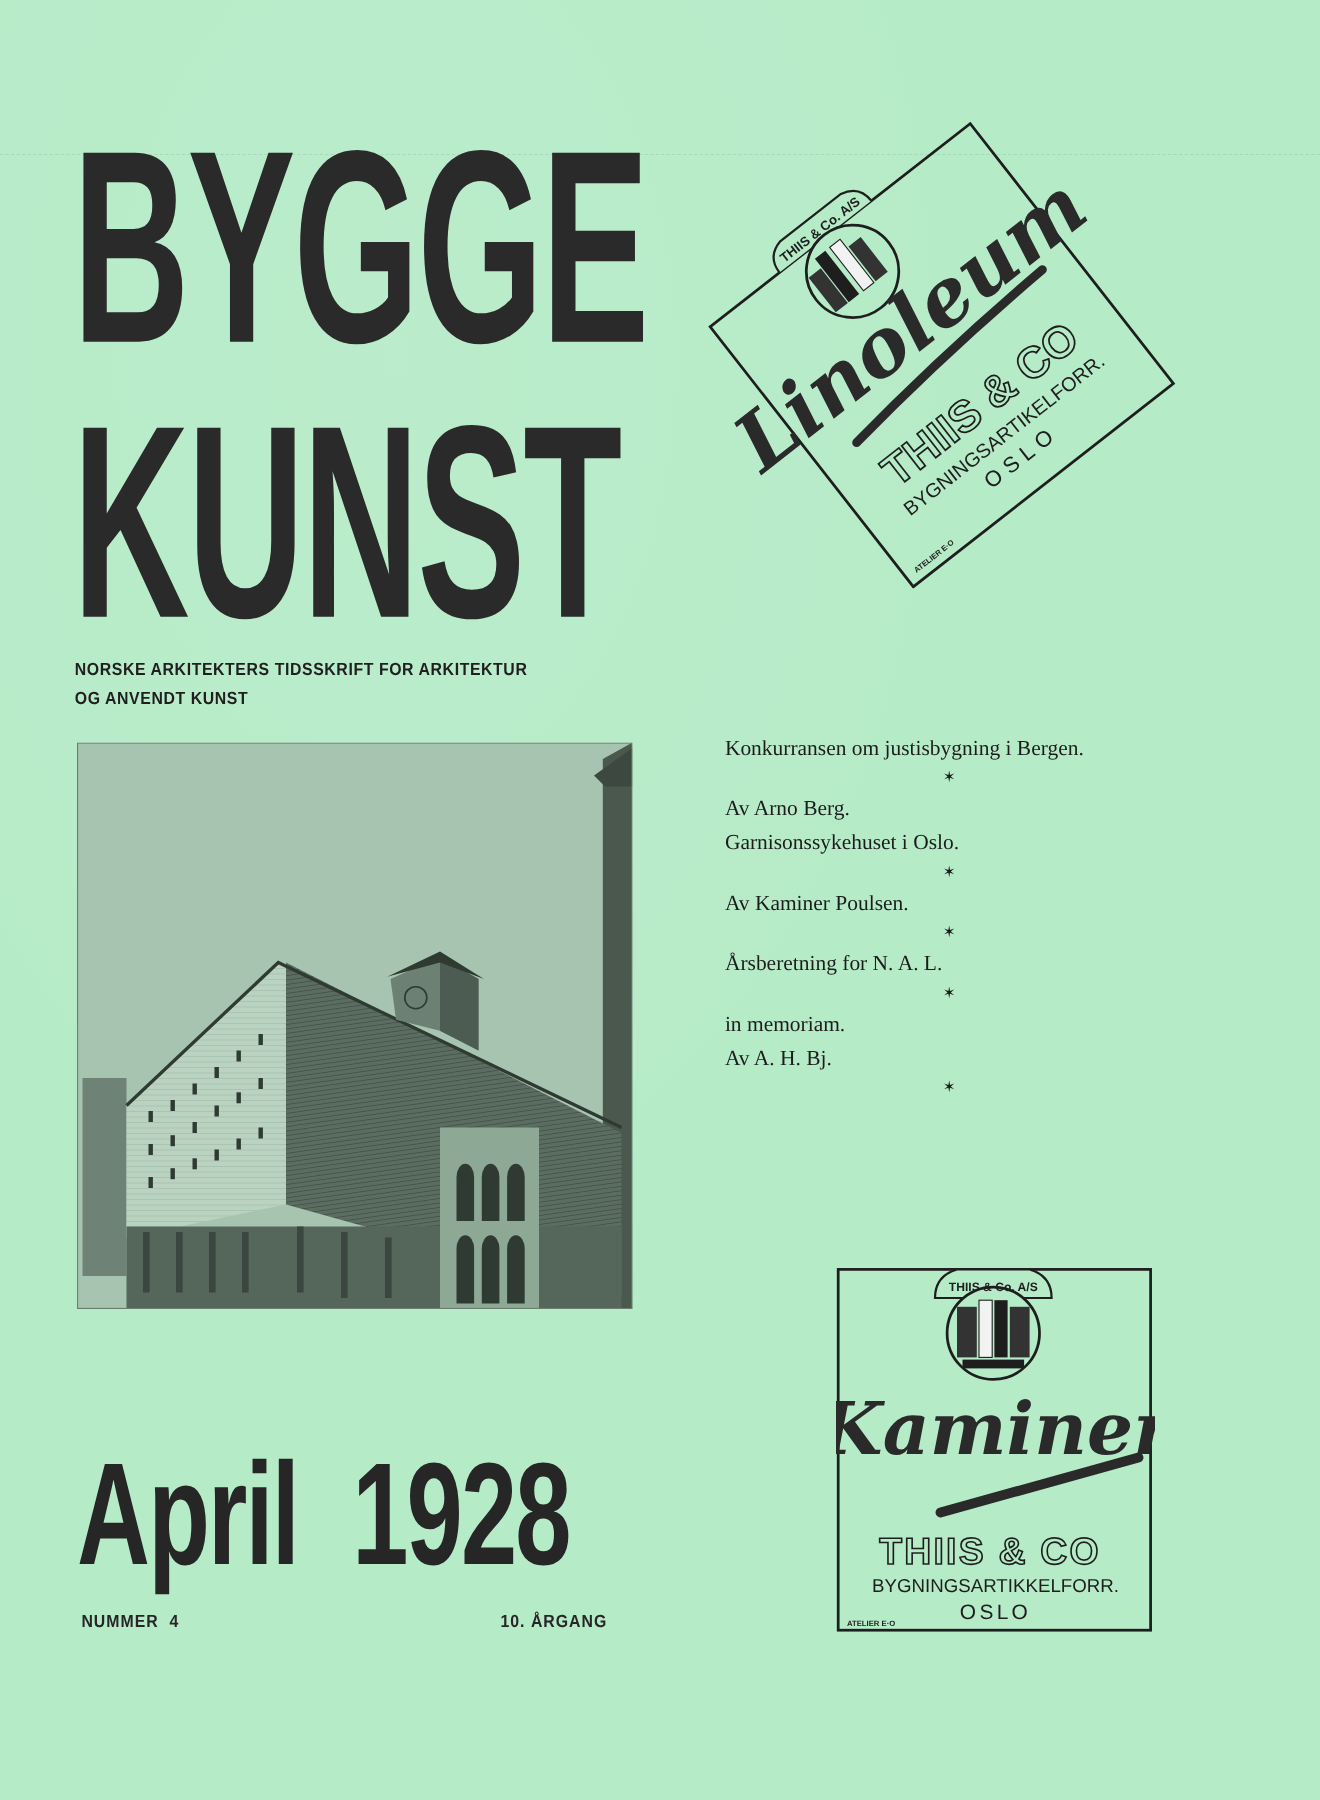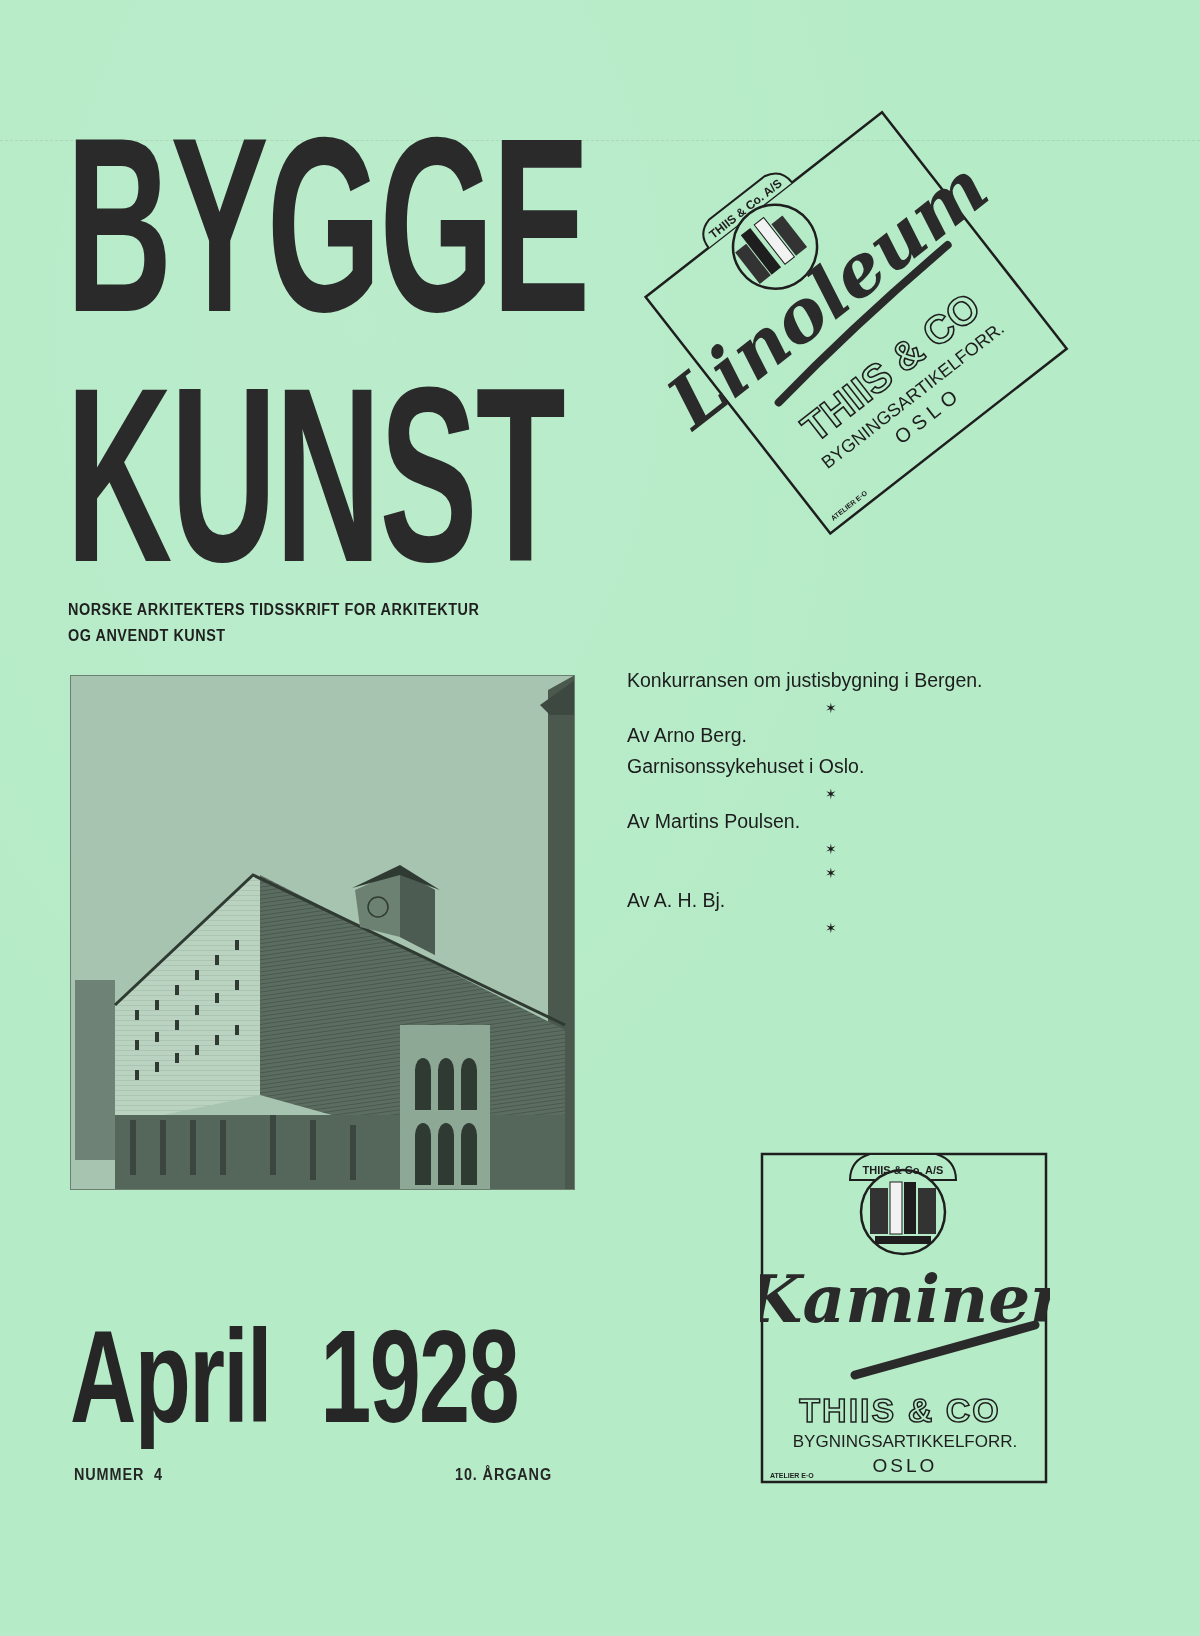--- a/index.html
+++ b/index.html
@@ -12,21 +12,21 @@
     font-weight:bold; color:#2a2a2a; letter-spacing:-2px; line-height:1;
     transform-origin:left top; white-space:nowrap; }
   #t1 { top:100px; font-size:160px; transform:scaleX(0.92) scaleY(1.56); }
   #t2 { top:350px; font-size:160px; transform:scaleX(0.92) scaleY(1.56); }
   .subtitle { position:absolute; left:68px; font-weight:bold; font-size:16px; letter-spacing:0.6px;
     color:#1f1f1f; transform:scaleX(0.9); transform-origin:left top; white-space:nowrap; }
   #sub1 { top:601px; } #sub2 { top:627px; }
   .illustration { position:absolute; left:70px; top:675px; width:505px; height:515px;
     background:linear-gradient(180deg,#a9c9b3 0%, #9dbba7 50%, #7f9b88 100%); overflow:hidden; }
   .illustration svg { width:100%; height:100%; display:block; }
-  .toc { position:absolute; left:627px; top:665px; width:470px; font-size:19.5px; line-height:31px; color:#1c1c1c; }
+  .toc { position:absolute; left:659px; top:665px; width:470px; font-size:19.5px; line-height:31px; color:#1c1c1c;font-family:Liberation Serif, serif; }
   .toc .entry { margin:0; }
   .toc .star { text-align:left; padding-left:198px; font-size:14px; line-height:24px; height:24px; }
   .toc .line { display:block; white-space:nowrap; }
   .date { position:absolute; left:70px; top:1300px; font-weight:bold; font-size:112px; color:#262626;
     transform:scaleX(0.82) scaleY(1.18); transform-origin:left top; white-space:nowrap; letter-spacing:-2px; }
   .date .year { margin-left:60px; }
   .issue-num { position:absolute; left:74px; top:1466px; font-weight:bold; font-size:16px; letter-spacing:1px;
     transform:scaleX(0.9); transform-origin:left top; }
   .volume { position:absolute; left:455px; top:1466px; font-weight:bold; font-size:16px; letter-spacing:1px;
     transform:scaleX(0.9); transform-origin:left top; }
@@ -128,25 +128,29 @@
     <div class="entry">
       <span class="line">Konkurransen om justisbygning i Bergen.</span>
     </div>
     <div class="star">✶</div>
     <div class="entry">
       <span class="line">Av Arno Berg.</span>
       <span class="line">Garnisonssykehuset i Oslo.</span>
     </div>
     <div class="star">✶</div>
     <div class="entry">
-      <span class="line">Av Martins Poulsen.</span>
-    </div>
-    <div class="star">✶</div>
-    <div class="star">✶</div>
-    <div class="entry">
+      <span class="line">Av Kaminer Poulsen.</span>
+    </div>
+    <div class="star">✶</div>
+    <div class="entry">
+      <span class="line">Årsberetning for N. A. L.</span>
+    </div>
+    <div class="star">✶</div>
+    <div class="entry">
+      <span class="line">in memoriam.</span>
       <span class="line">Av A. H. Bj.</span>
     </div>
     <div class="star">✶</div>
   </div>
 
   <div class="date">
     <span>April</span><span class="year">1928</span>
   </div>
   <div class="issue-num">
     <span>NUMMER</span>&nbsp;&nbsp;<span>4</span>

